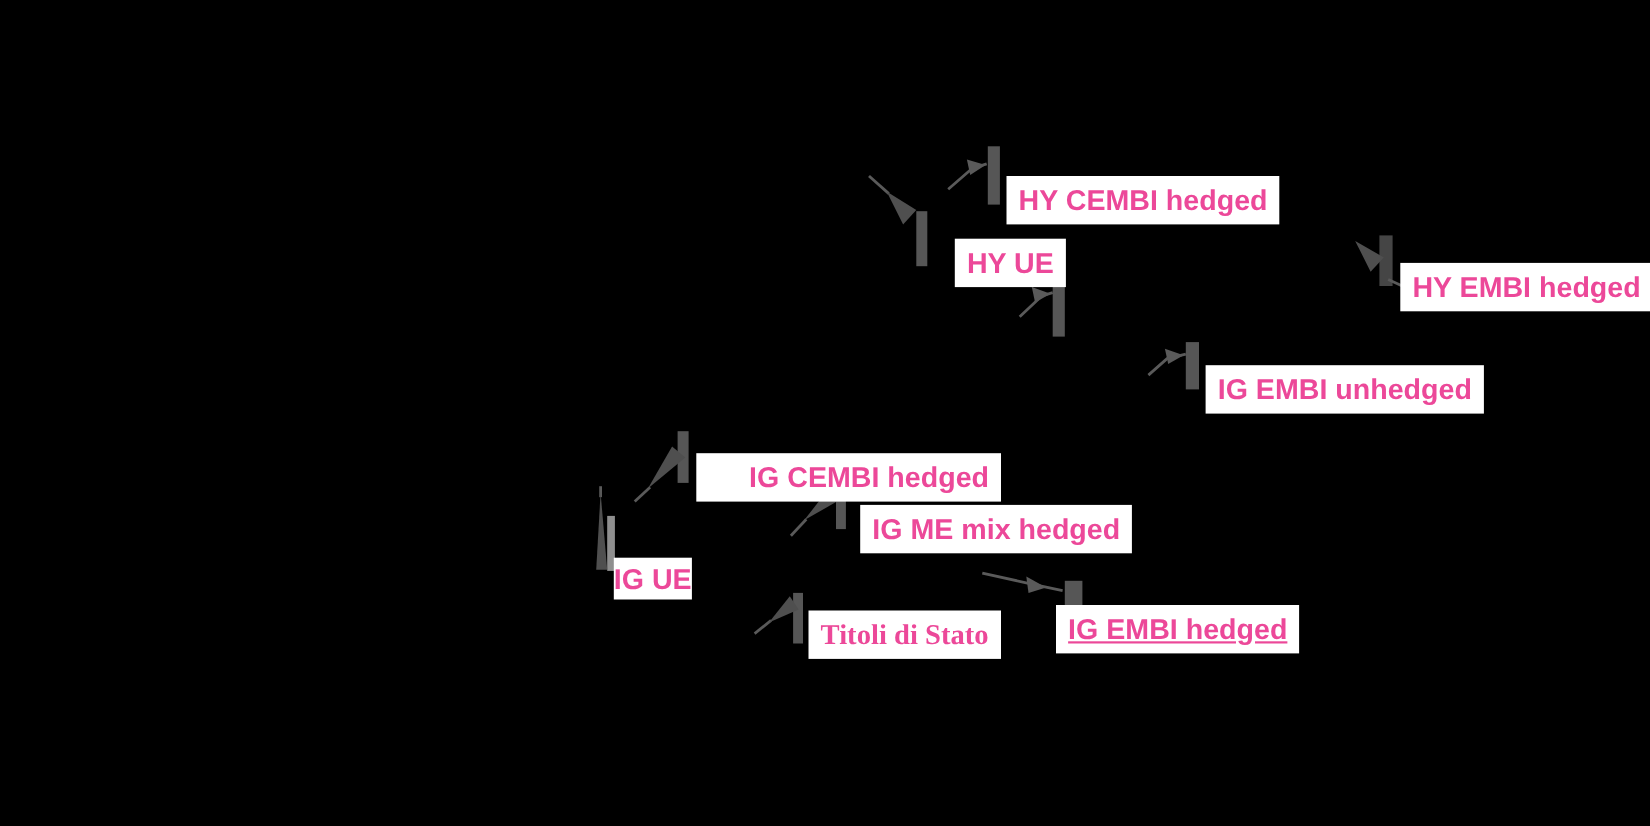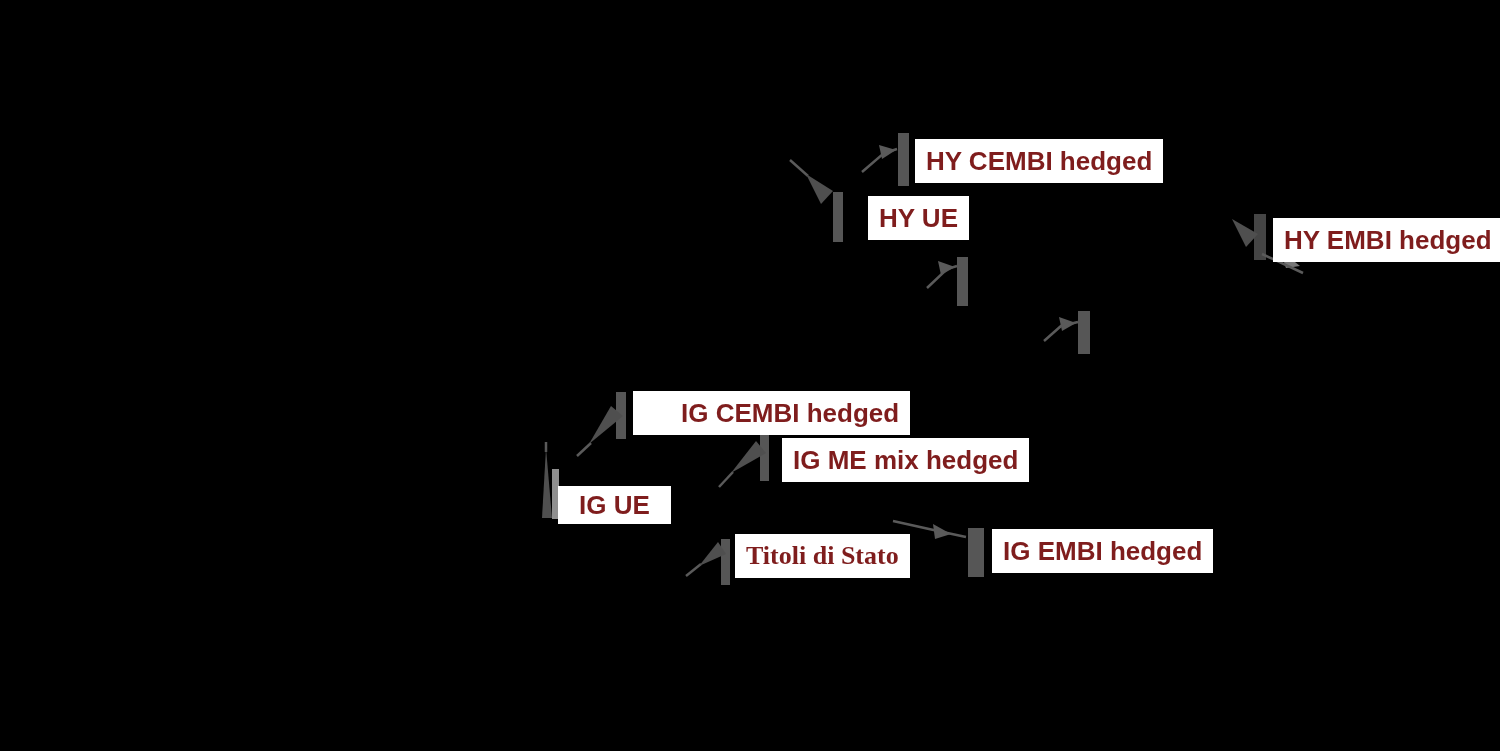--- a/index.html
+++ b/index.html
@@ -8,38 +8,39 @@
     width: 1500px;
     height: 751px;
     background: #000000;
     overflow: hidden;
     font-family: "Liberation Sans", "DejaVu Sans", sans-serif;
   }
   #plot-svg { position: absolute; left: 0; top: 0; }
   .ann-label {
     position: absolute;
     background: #ffffff;
-    color: #7f1d1d;
+    color: #ec4899;
     font-weight: bold;
     font-size: 26px;
     line-height: 30px;
     padding: 7px 11px;
     white-space: nowrap;
+    margin-top: 21px;
   }
   
   #lbl-hy-cembi-hedged  { left: 915px;  top: 139px; }
   #lbl-hy-ue            { left: 868px;  top: 196px; }
   #lbl-hy-embi-hedged   { left: 1273px; top: 218px; }
   #lbl-ig-cembi-unhedged{ left: 973px;  top: 259px; }
   #lbl-ig-embi-unhedged { left: 1096px; top: 311px; }
   #lbl-ig-cembi-hedged  { left: 633px;  top: 391px; padding-left: 48px; }
   #lbl-ig-me-mix-hedged { left: 782px;  top: 438px; }
-  #lbl-ig-ue            { left: 558px;  top: 486px; padding: 4px 21px; }
+  #lbl-ig-ue            { left: 558px;  top: 486px; padding: 4px 0; }
   #lbl-titoli-di-stato  { left: 735px;  top: 534px; font-family: Liberation Serif, serif; }
-  #lbl-ig-embi-hedged   { left: 992px;  top: 529px; }
+  #lbl-ig-embi-hedged   { left: 960px;  top: 529px; text-decoration: underline; }
 
   .bar   { fill: #565656; }
   .bar-dark { fill: #454545; }
   .bar-light{ fill: #8f8f8f; }
   .wedge { fill: #4f4f4f; }
   .wedge-light { fill: #777777; }
   .shaft { stroke: #5a5a5a; stroke-width: 2.5; fill: none; }
   .head  { fill: #5a5a5a; }
 </style>
 </head>
@@ -88,19 +89,20 @@
     <path class="shaft" d="M1044,341 L1061,326 L1078,322"></path>
     <polygon class="head" points="1076,323 1059,317 1062,331"></polygon>
 
     <path class="shaft" d="M893,521 L938,531 L966,537"></path>
     <polygon class="head" points="951,534 933,524 935,539"></polygon>
   </svg>
 
   <div class="ann-label" id="lbl-hy-cembi-hedged">HY CEMBI hedged</div>
   <div class="ann-label" id="lbl-hy-ue">HY UE</div>
   <div class="ann-label" id="lbl-hy-embi-hedged">HY EMBI hedged</div>
+  <div class="ann-label" id="lbl-ig-embi-unhedged">IG EMBI unhedged</div>
   <div class="ann-label" id="lbl-ig-cembi-hedged">IG CEMBI hedged</div>
   <div class="ann-label" id="lbl-ig-me-mix-hedged">IG ME mix hedged</div>
   <div class="ann-label" id="lbl-ig-ue">IG UE</div>
   <div class="ann-label" id="lbl-titoli-di-stato">Titoli di Stato</div>
   <div class="ann-label" id="lbl-ig-embi-hedged">IG EMBI hedged</div>
 
 </div>
 
 </body></html>

